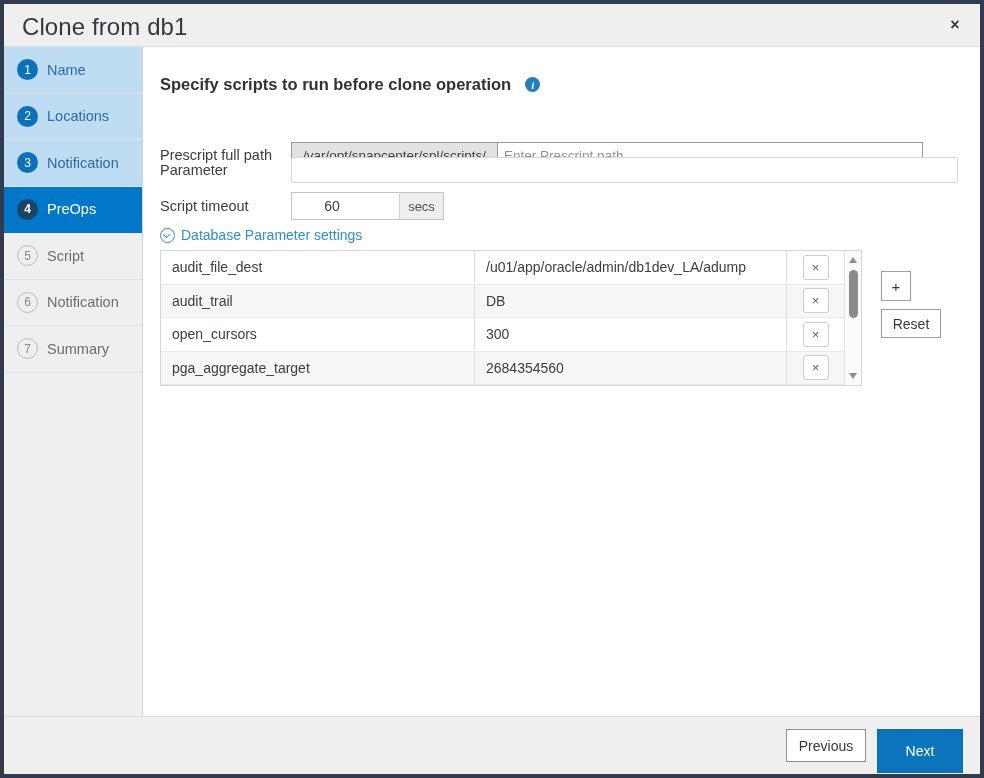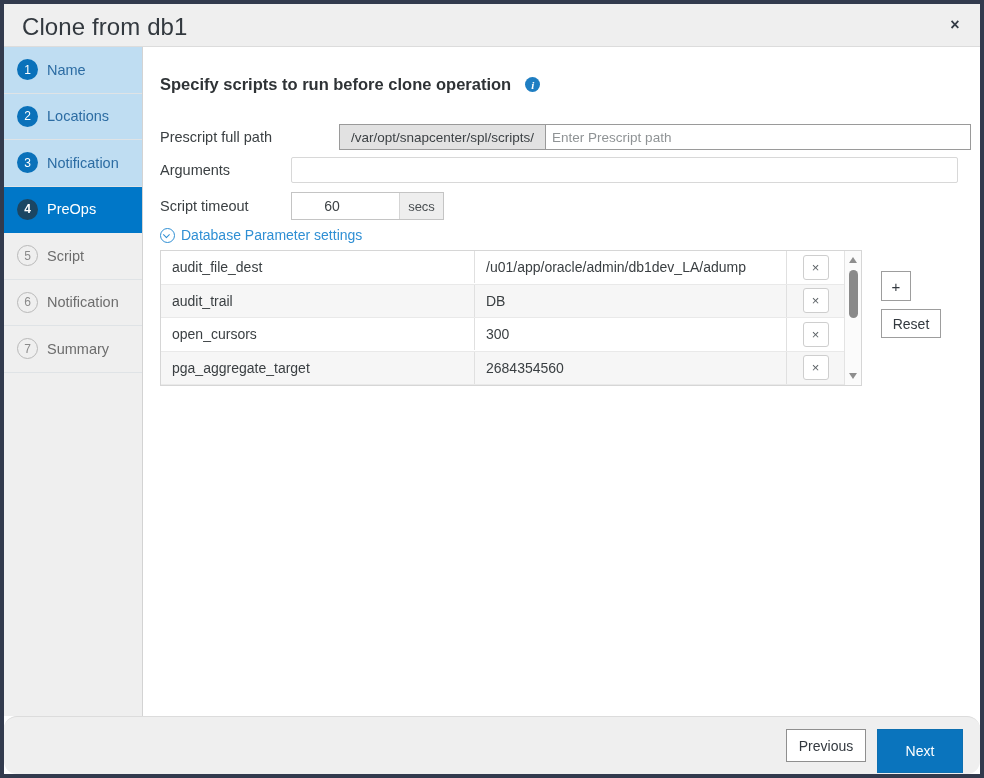--- a/index.html
+++ b/index.html
@@ -178,21 +178,21 @@
     position: absolute;
     left: 17px;
     display: flex;
     align-items: center;
   }
   .form-label {
     width: 131px;
     font-size: 14.5px;
     color: #3b4043;
   }
-  #row-prescript { top: 77px; gap: 48px; }
+  #row-prescript { top: 95px; }
   #row-arguments { top: 110px; }
   #row-timeout   { top: 145px; }
 
   .path-group {
     display: flex;
     height: 26px;
     border: 1px solid #9a9a9a;
     box-sizing: border-box;
     background: #ffffff;
   }
@@ -442,21 +442,20 @@
     box-sizing: border-box;
   }
 
   
   #footer {
     position: relative;
     height: 58px;
     background: #efefef;
     border-top: 1px solid #dcdcdc;
     box-sizing: border-box;
-    border-radius: 13px;
   }
   #footer-btns {
     position: absolute;
     right: 17px;
     top: 12px;
     display: flex;
     gap: 11px;
   }
   #previous-btn {
     width: 80px;
@@ -533,21 +532,21 @@
 
       <div class="form-row" id="row-prescript">
         <div class="form-label">Prescript full path</div>
         <div class="path-group">
           <div class="path-prefix">/var/opt/snapcenter/spl/scripts/</div>
           <input class="path-input" type="text" placeholder="Enter Prescript path" style="">
         </div>
       </div>
 
       <div class="form-row" id="row-arguments">
-        <div class="form-label">Arguments</div>
+        <div class="form-label">Parameter</div>
         <input id="arguments-input" type="text" placeholder="" style="">
       </div>
 
       <div class="form-row" id="row-timeout">
         <div class="form-label">Script timeout</div>
         <div class="timeout-group">
           <input id="timeout-input" type="text" value="60" style="">
           <div class="timeout-suffix">secs</div>
         </div>
       </div>

